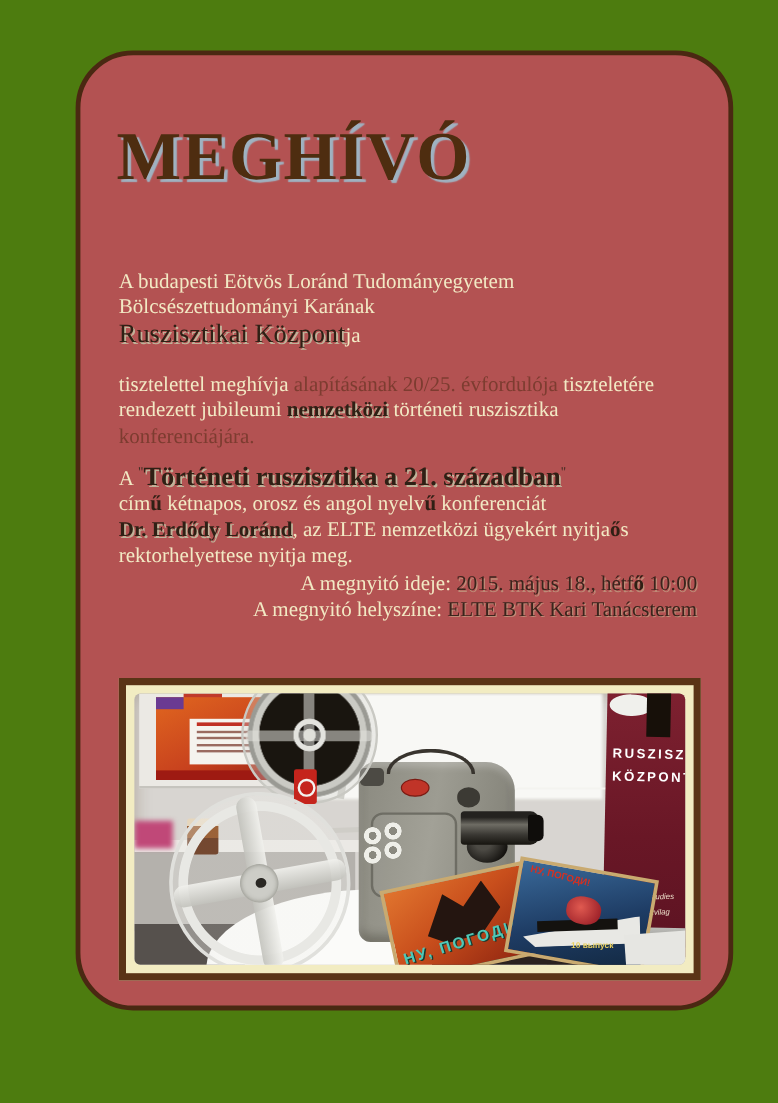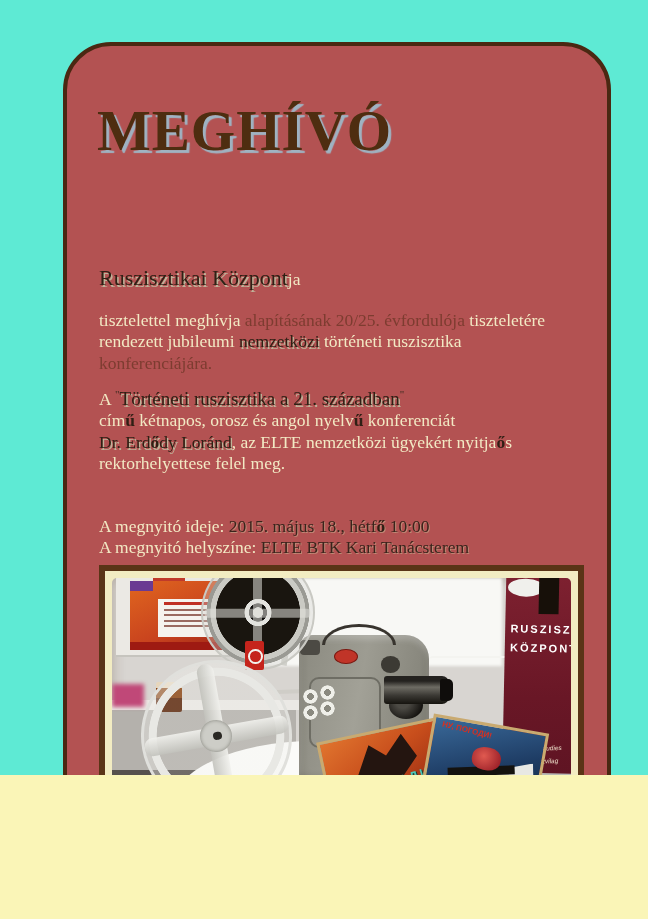--- a/index.html
+++ b/index.html
@@ -1,37 +1,37 @@
 <!DOCTYPE html>
 <html><head>
 <meta charset="utf-8">
 <style>
   html,body{margin:0;padding:0;}
   body{width:648px;height:919px;background:#faf5b7;font-family:"Liberation Serif","DejaVu Serif",serif;}
-  #page{position:relative;width:648px;height:775px;background:#5eead4;overflow:hidden;}
+  #page{position:relative;width:648px;height:919px;background:#4d7c0f;overflow:hidden;}
 
   
   .card{position:absolute;left:63px;top:42px;width:548px;height:800px;box-sizing:border-box;
         background:#b35252;border:4px solid #4a2812;border-radius:48px;}
 
   .title{position:absolute;left:30px;top:52px;font-size:57px;font-weight:bold;letter-spacing:1px;
          color:#4e2d10;text-shadow:3px 3px 1px #9fb3c2;}
 
   .tx{position:absolute;left:32px;width:482px;color:#f2e9c4;font-size:17.5px;line-height:21.5px;}
   .p-intro{top:160px;}
   .p-invite{top:246px;}
   .p-conf{top:320px;}
-  .p-open{top:452px;}
+  .p-open{top:412px;text-align:right;}
 
   .big-name{font-size:22px;color:#2f2015;text-shadow:1.5px 1.5px 0 #c0b299;}
   .dk{color:#3a241c;text-shadow:1px 1px 0 rgba(200,185,150,0.55);}
-  .dkb{color:#2f2015;font-weight:normal;text-shadow:1.5px 1.5px 0 #c0b299;}
+  .dkb{color:#2f2015;font-weight:bold;text-shadow:1.5px 1.5px 0 #c0b299;}
   .rb{color:#7d3c30;}
   .hu{color:#2f1f14;font-weight:bold;}
-  .conf-title{font-size:19px;}
+  .conf-title{font-size:22px;}
   .q{font-size:11px;vertical-align:7px;color:#3a2a1e;}
 
   
   .photo-frame{position:absolute;left:32px;top:519px;width:485px;height:252px;box-sizing:border-box;
                border:6px solid #5a3416;background:#f2ecc2;padding:7px;}
   .photo{position:relative;width:459px;height:226px;background:#d8d5d1;overflow:hidden;border-radius:5px;
          box-shadow:inset 0 0 14px rgba(70,40,15,0.28);}
   .photo *{position:absolute;}
 
   .ph-window{left:33%;top:0;width:52%;height:39%;background:#f8f8f5;filter:blur(1.5px);}
@@ -128,36 +128,36 @@
 </style>
 </head>
 <body>
 
 <div id="page">
   <div class="card">
 
     <div class="title">MEGHÍVÓ</div>
 
     <p class="tx p-intro">
-      <br>
-      <br>
+      <span>A budapesti Eötvös Loránd Tudományegyetem</span><br>
+      <span>Bölcsészettudományi Karának</span><br>
       <span class="big-name">Ruszisztikai Központ</span><span>ja</span>
     </p>
 
     <p class="tx p-invite">
       <span>tisztelettel meghívja </span><span class="rb">alapításának 20/25. évfordulója </span><span>tiszteletére</span><br>
       <span>rendezett jubileumi </span><span class="dkb">nemzetközi </span><span>történeti ruszisztika</span><br>
       <span class="rb">konferenciájára.</span>
     </p>
 
     <p class="tx p-conf">
       <span>A </span><span class="q">"</span><span class="dkb conf-title">Történeti ruszisztika a 21. században</span><span class="q">"</span><br>
       <span>cím</span><span class="hu">ű</span><span> kétnapos, orosz és angol nyelv</span><span class="hu">ű</span><span> konferenciát</span><br>
       <span class="dkb">Dr. Erd</span><span class="dkb hu">ő</span><span class="dkb">dy Loránd</span><span>, az ELTE nemzetközi ügyekért nyitja</span><span class="hu">ő</span><span>s</span><br>
-      <span>rektorhelyettese felel meg.</span>
+      <span>rektorhelyettese nyitja meg.</span>
     </p>
 
     <p class="tx p-open">
       <span>A megnyitó ideje: </span><span class="dk">2015. május 18., hétf</span><span class="dk hu">ő</span><span class="dk"> 10:00</span><br>
       <span>A megnyitó helyszíne: </span><span class="dk">ELTE BTK Kari Tanácsterem</span><br>
     </p>
 
     <div class="photo-frame">
       <div class="photo">
         <div class="ph-window"></div>

